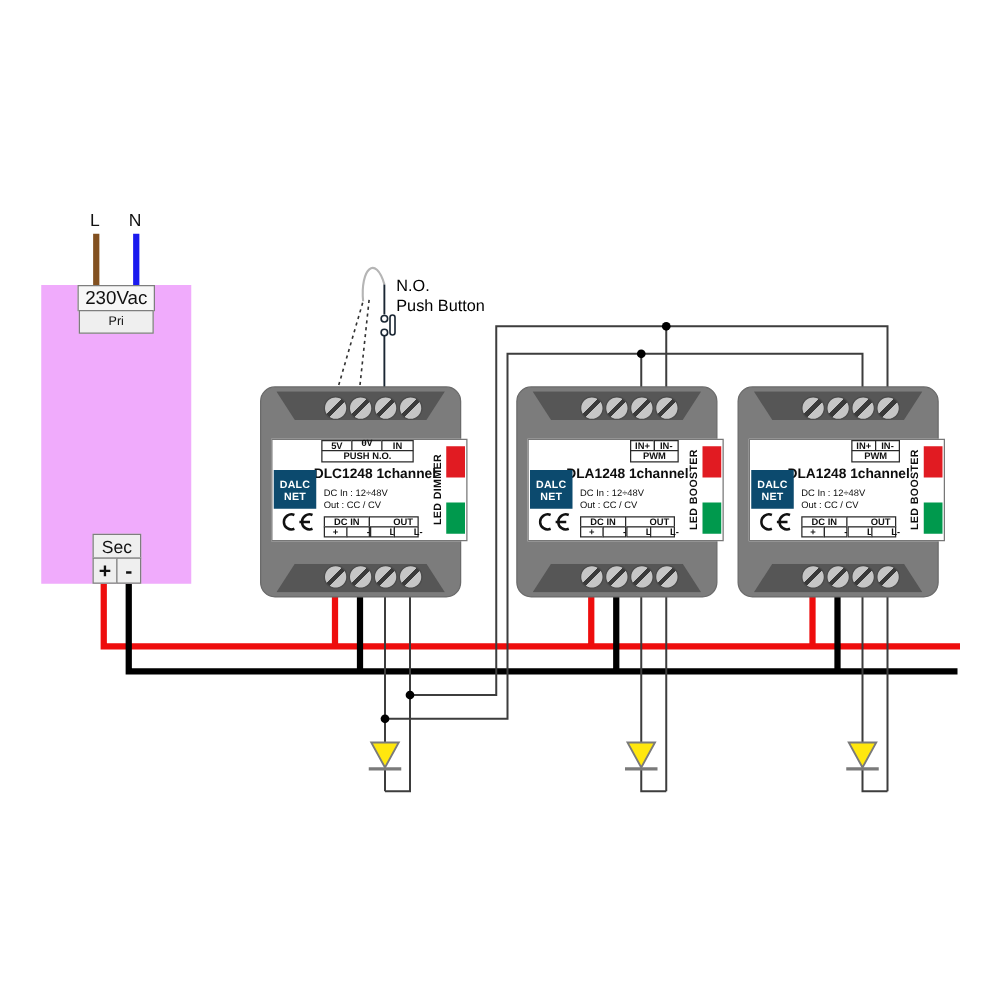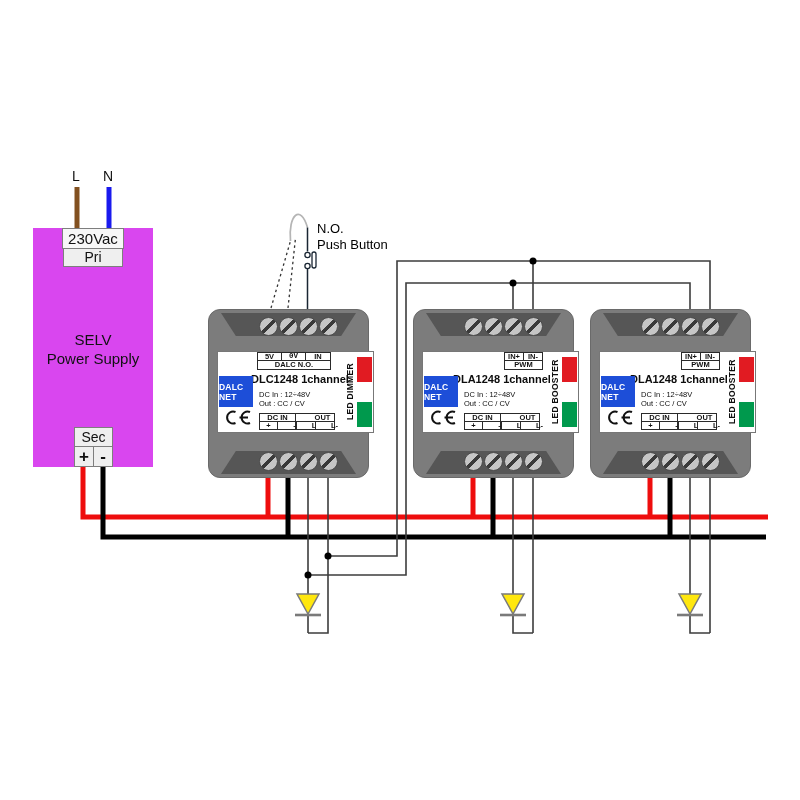--- a/index.html
+++ b/index.html
@@ -1,25 +1,25 @@
 <!DOCTYPE html>
 <html><head>
 <meta charset="utf-8">
 <style>
   html,body{margin:0;padding:0;background:#fff;}
   .canvas{position:relative;width:800px;height:800px;background:#fff;
           font-family:"Liberation Sans",sans-serif;overflow:hidden;color:#111;}
   svg.wires{position:absolute;left:0;top:0;}
 
   
-  .psu{position:absolute;left:33px;top:228px;width:120px;height:239px;background:#d946ef;}
+  .psu{position:absolute;left:33px;top:228px;width:120px;height:239px;background:#f0abfc;}
   .psu-box{position:absolute;box-sizing:border-box;border:1px solid #7e7e7e;background:#efefef;
            text-align:center;}
   .psu-volt{left:29px;top:0;width:62px;height:21px;font-size:15px;line-height:19px;background:#f7f7f7;}
-  .psu-pri{left:30px;top:20px;width:60px;height:19px;font-size:14px;line-height:17px;}
+  .psu-pri{left:30px;top:20px;width:60px;height:19px;font-size:10px;line-height:17px;}
   .psu-name{position:absolute;left:0;right:0;top:102px;text-align:center;font-size:15px;line-height:19px;}
   .psu-sec{left:41px;top:199px;width:39px;height:20px;font-size:14px;line-height:18px;}
   .psu-pm{position:absolute;left:41px;top:218px;width:39px;height:21px;display:flex;}
   .psu-pm .cell{box-sizing:border-box;border:1px solid #7e7e7e;background:#efefef;width:20px;
                 font-weight:bold;font-size:17px;line-height:19px;text-align:center;}
   .psu-pm .cell+.cell{margin-left:-1px;}
   .acl{position:absolute;font-size:14px;font-weight:normal;}
 
   
   .module{position:absolute;top:309px;width:161px;height:169px;background:#7c7c7c;
@@ -29,23 +29,23 @@
   .band.b{bottom:3px;clip-path:polygon(11% 0,89% 0,100% 100%,0 100%);}
   .screws{position:absolute;left:50px;display:flex;gap:1px;}
   .screws.t{top:7px;} .screws.b{top:142px;}
   .screw{width:19px;height:19px;border-radius:50%;box-sizing:border-box;border:1px solid #4a4a4a;
          background:#c6c6c6 linear-gradient(135deg,rgba(0,0,0,0) 42%,#3a3a3a 42%,#3a3a3a 57%,rgba(0,0,0,0) 57%);}
   .label{position:absolute;left:8px;top:41px;width:157px;height:82px;background:#fff;
          border:1px solid #777;box-sizing:border-box;}
   .tbox{position:absolute;box-sizing:border-box;border:1px solid #2a2a2a;background:#fff;
         height:9px;font-size:7.5px;font-weight:bold;line-height:7px;text-align:center;}
   .mtitle{position:absolute;top:21px;font-size:11px;font-weight:bold;white-space:nowrap;color:#0d0d0d;text-align:center;}
-  .brand{position:absolute;left:1px;top:24px;width:34px;height:31px;background:#1d4ed8;color:#fff;
+  .brand{position:absolute;left:1px;top:24px;width:34px;height:31px;background:#0c4a6e;color:#fff;
          font-weight:bold;font-size:8.5px;line-height:10px;display:flex;flex-direction:column;
-         justify-content:center;letter-spacing:.2px;}
+         align-items:center;justify-content:center;letter-spacing:.2px;}
   .spec{position:absolute;left:41px;top:39px;font-size:7.5px;line-height:8.5px;white-space:nowrap;color:#0d0d0d;}
   .ce{position:absolute;left:6px;top:57px;width:28px;height:17px;}
   .ttable{position:absolute;left:41px;top:61px;}
   .trow{display:flex;height:9px;justify-content:space-between;}
   .trow+.trow{margin-top:-1px;}
   .tcell{box-sizing:border-box;border:1px solid #2a2a2a;background:#fff;font-size:7.5px;
          font-weight:bold;line-height:7px;text-align:center;}
   .tcell+.tcell{margin-left:-1px;padding-left:15px;}
   .sidelbl{position:absolute;right:17px;top:2px;bottom:2px;width:13px;display:flex;align-items:center;
            justify-content:center;font-size:8.5px;font-weight:bold;white-space:nowrap;
@@ -104,24 +104,20 @@
       <rect x="312" y="252" width="4" height="16" rx="2" fill="#fff" stroke="#1a2633" stroke-width="1.3"></rect>
     </g>
   </svg>
 
   <div class="acl" style="left:72px;top:168px;">L</div>
   <div class="acl" style="left:103px;top:168px;">N</div>
 
   <div class="psu">
     <div class="psu-box psu-volt">230Vac</div>
     <div class="psu-box psu-pri">Pri</div>
-    <div class="psu-name">
-      <div>SELV</div>
-      <div>Power Supply</div>
-    </div>
     <div class="psu-box psu-sec">Sec</div>
     <div class="psu-pm">
       <div class="cell">+</div>
       <div class="cell">-</div>
     </div>
   </div>
 
   <div class="pblbl">
     <div>N.O.</div>
     <div>Push Button</div>
@@ -139,21 +135,21 @@
     <div class="screws b">
       <span class="screw"></span>
         <span class="screw"></span>
         <span class="screw"></span>
         <span class="screw"></span>
     </div>
     <div class="label">
       <div class="tbox" style="left:39px;top:0;width:25px;">5V</div>
       <div class="tbox" style="left:63px;top:0;width:25px;font-family:Liberation Mono, monospace;">0V</div>
       <div class="tbox" style="left:87px;top:0;width:26px;">IN</div>
-      <div class="tbox" style="left:39px;top:8px;width:74px;height:10px;line-height:8px;">DALC N.O.</div>
+      <div class="tbox" style="left:39px;top:8px;width:74px;height:10px;line-height:8px;">PUSH N.O.</div>
       <div class="mtitle" style="left:33px;">DLC1248 1channel</div>
       <div class="brand">
         <span>DALC</span>
         <span>NET</span>
       </div>
       <div class="spec">
         <div>DC In : 12÷48V</div>
         <div>Out : CC / CV</div>
       </div>
       <div class="ce">

